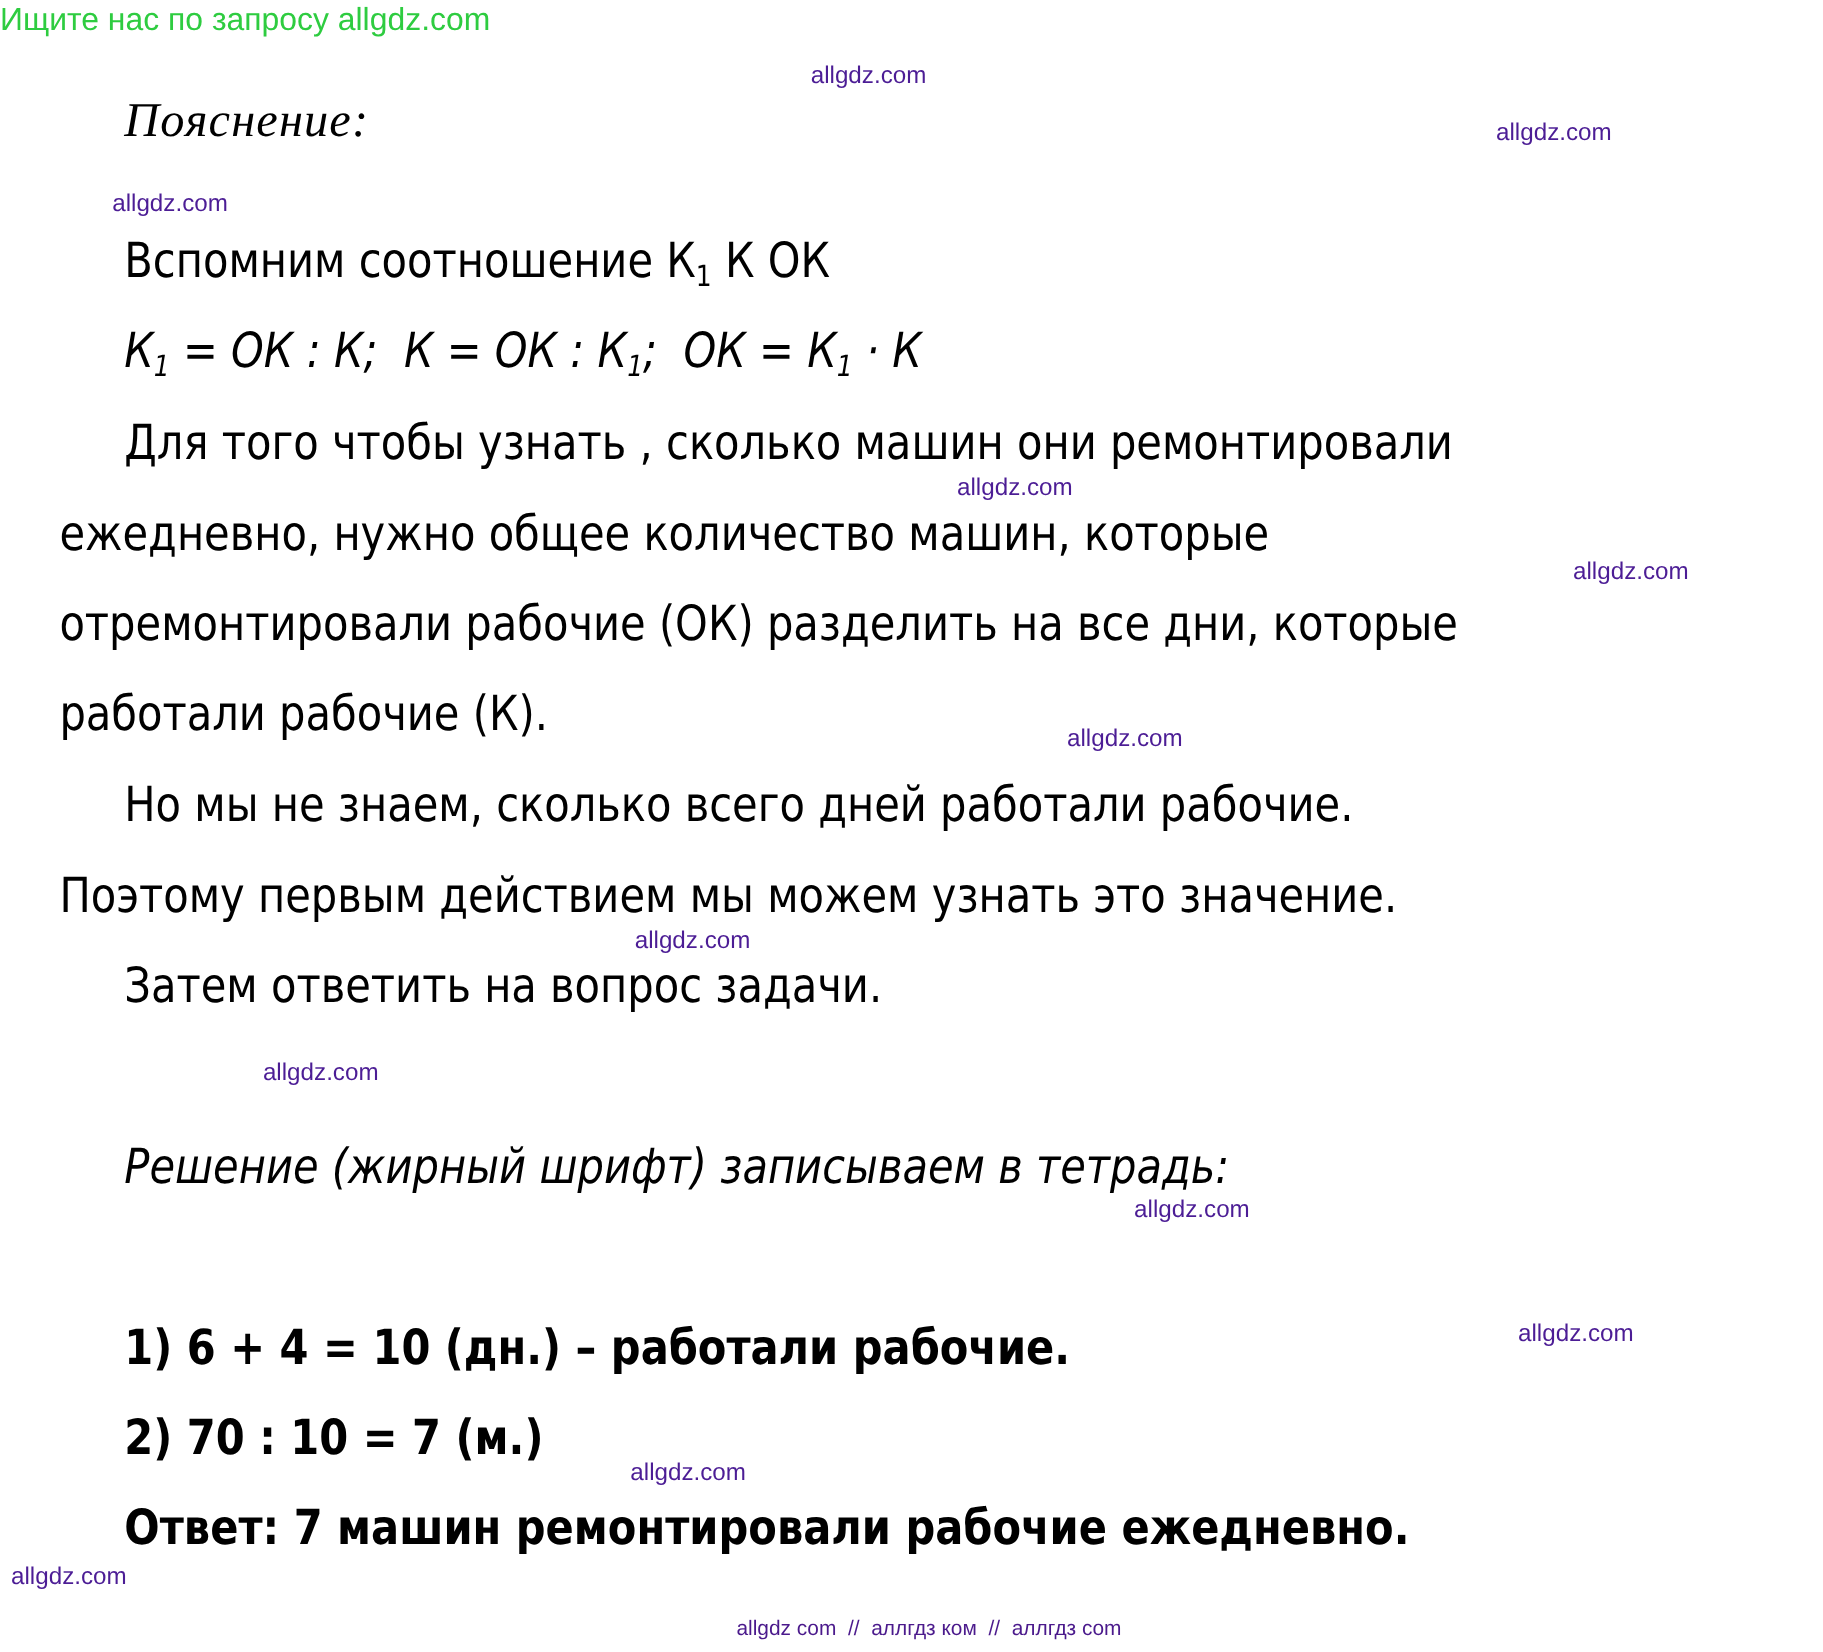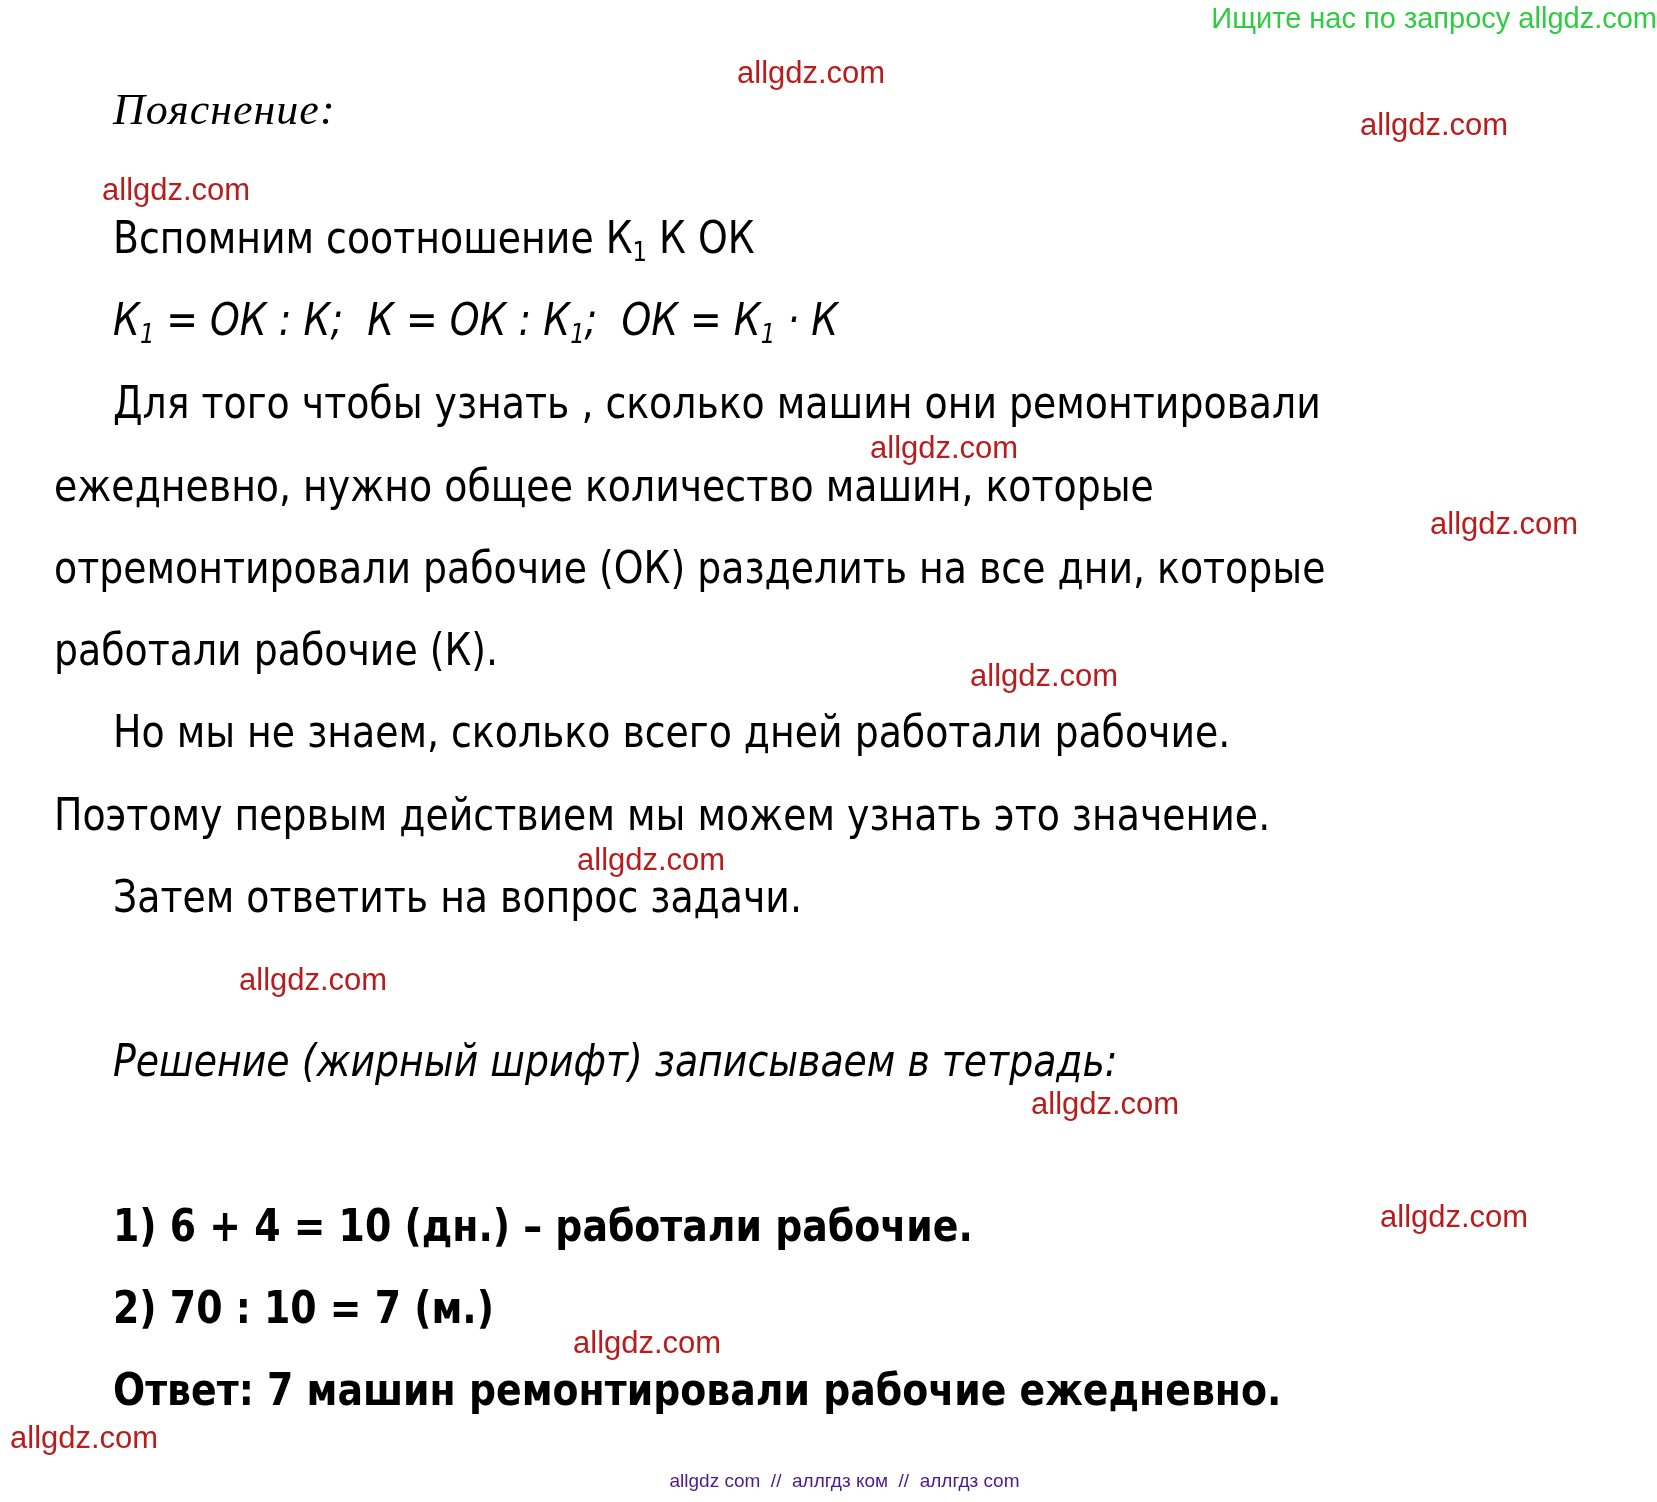--- a/index.html
+++ b/index.html
@@ -1,22 +1,22 @@
 <!DOCTYPE html>
 <html><head>
   <meta charset="utf-8">
   <style>
     html, body { margin: 0; padding: 0; background: #ffffff; }
     body {
       width: 1657px; height: 1502px; position: relative; overflow: hidden;
       font-family: "Liberation Sans", sans-serif; color: #000;
     }
     .abs { position: absolute; white-space: nowrap; }
-    .banner { color: #2ecc40; font-size: 29px; left: 0; width: 1657px; text-align: right; top: 2px; }
-    .wm { font-size: 31px; color: #b91c1c; }
+    .banner { color: #2ecc40; font-size: 29px; left: 0; width: 1657px; text-align: left; top: 2px; }
+    .wm { font-size: 22px; color: #4c1d95; }
     .heading-it {
       font-family: Liberation Serif, serif; font-style: italic;
       font-size: 44px; letter-spacing: 1px;
     }
     .body-text {
       font-family: "DejaVu Sans", sans-serif; font-size: 44px;
       transform-origin: left top; transform: scaleX(0.86);
     }
     .body-it {
       font-family: "DejaVu Sans", sans-serif; font-style: italic; font-size: 44px;

